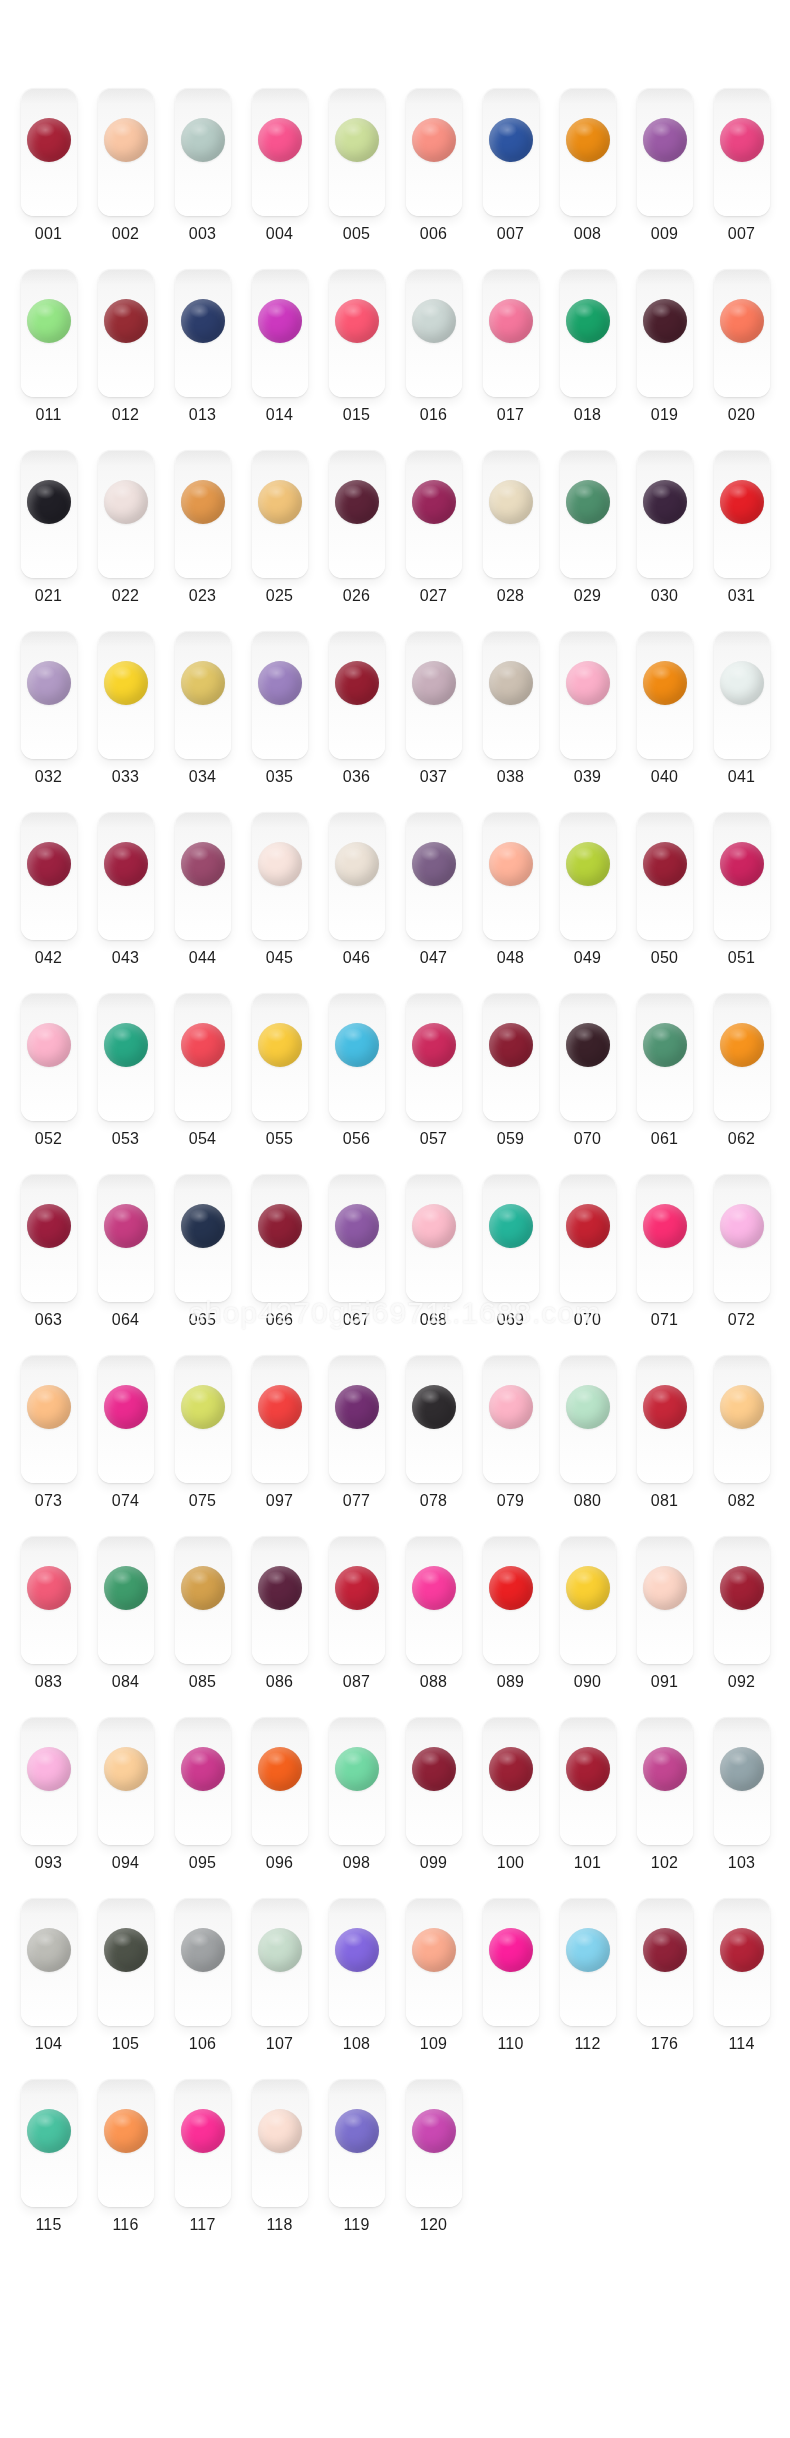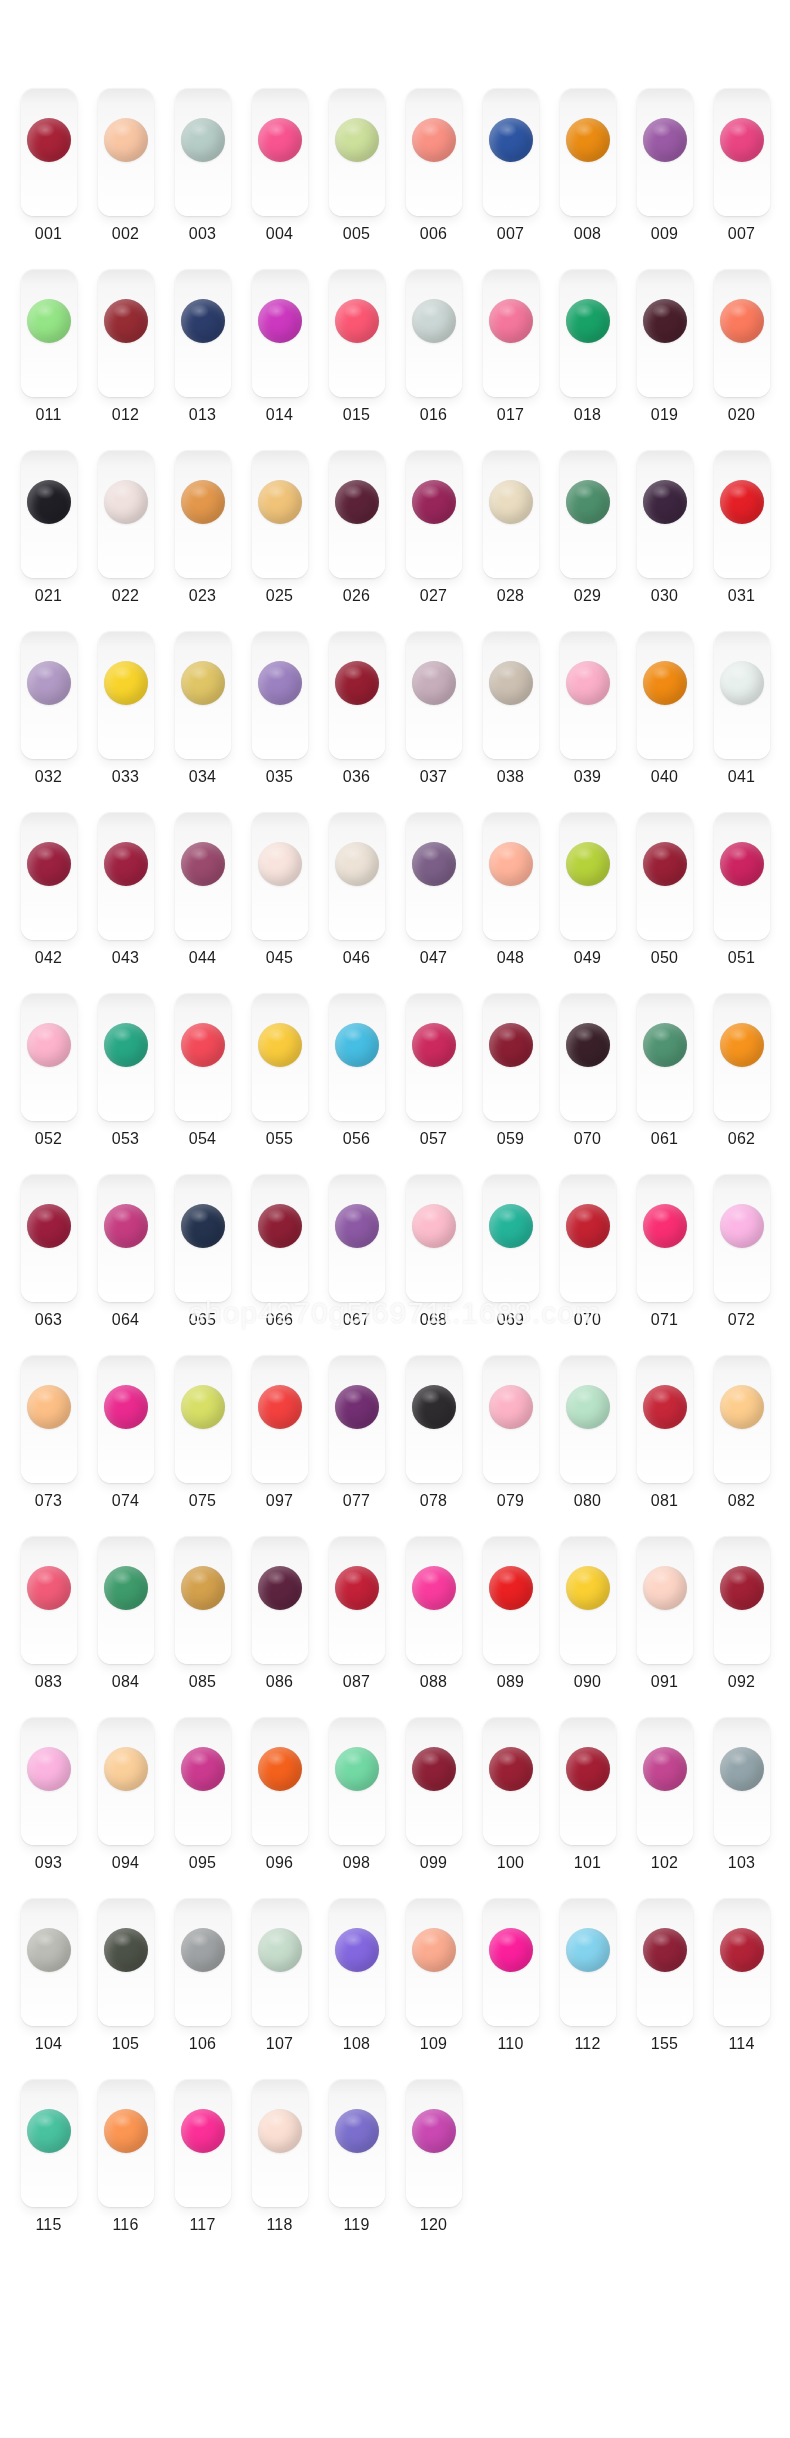--- a/index.html
+++ b/index.html
@@ -769,21 +769,21 @@
       <div class="swatch-cell">
         <div class="swatch-card">
           <div class="swatch-dot" style="background: rgb(132, 211, 238);"></div>
         </div>
         <div class="swatch-label">112</div>
       </div>
       <div class="swatch-cell">
         <div class="swatch-card">
           <div class="swatch-dot" style="background: rgb(143, 34, 57);"></div>
         </div>
-        <div class="swatch-label">155</div>
+        <div class="swatch-label">176</div>
       </div>
       <div class="swatch-cell">
         <div class="swatch-card">
           <div class="swatch-dot" style="background: rgb(178, 35, 56);"></div>
         </div>
         <div class="swatch-label">114</div>
       </div>
       <div class="swatch-cell">
         <div class="swatch-card">
           <div class="swatch-dot" style="background: rgb(73, 194, 160);"></div>

